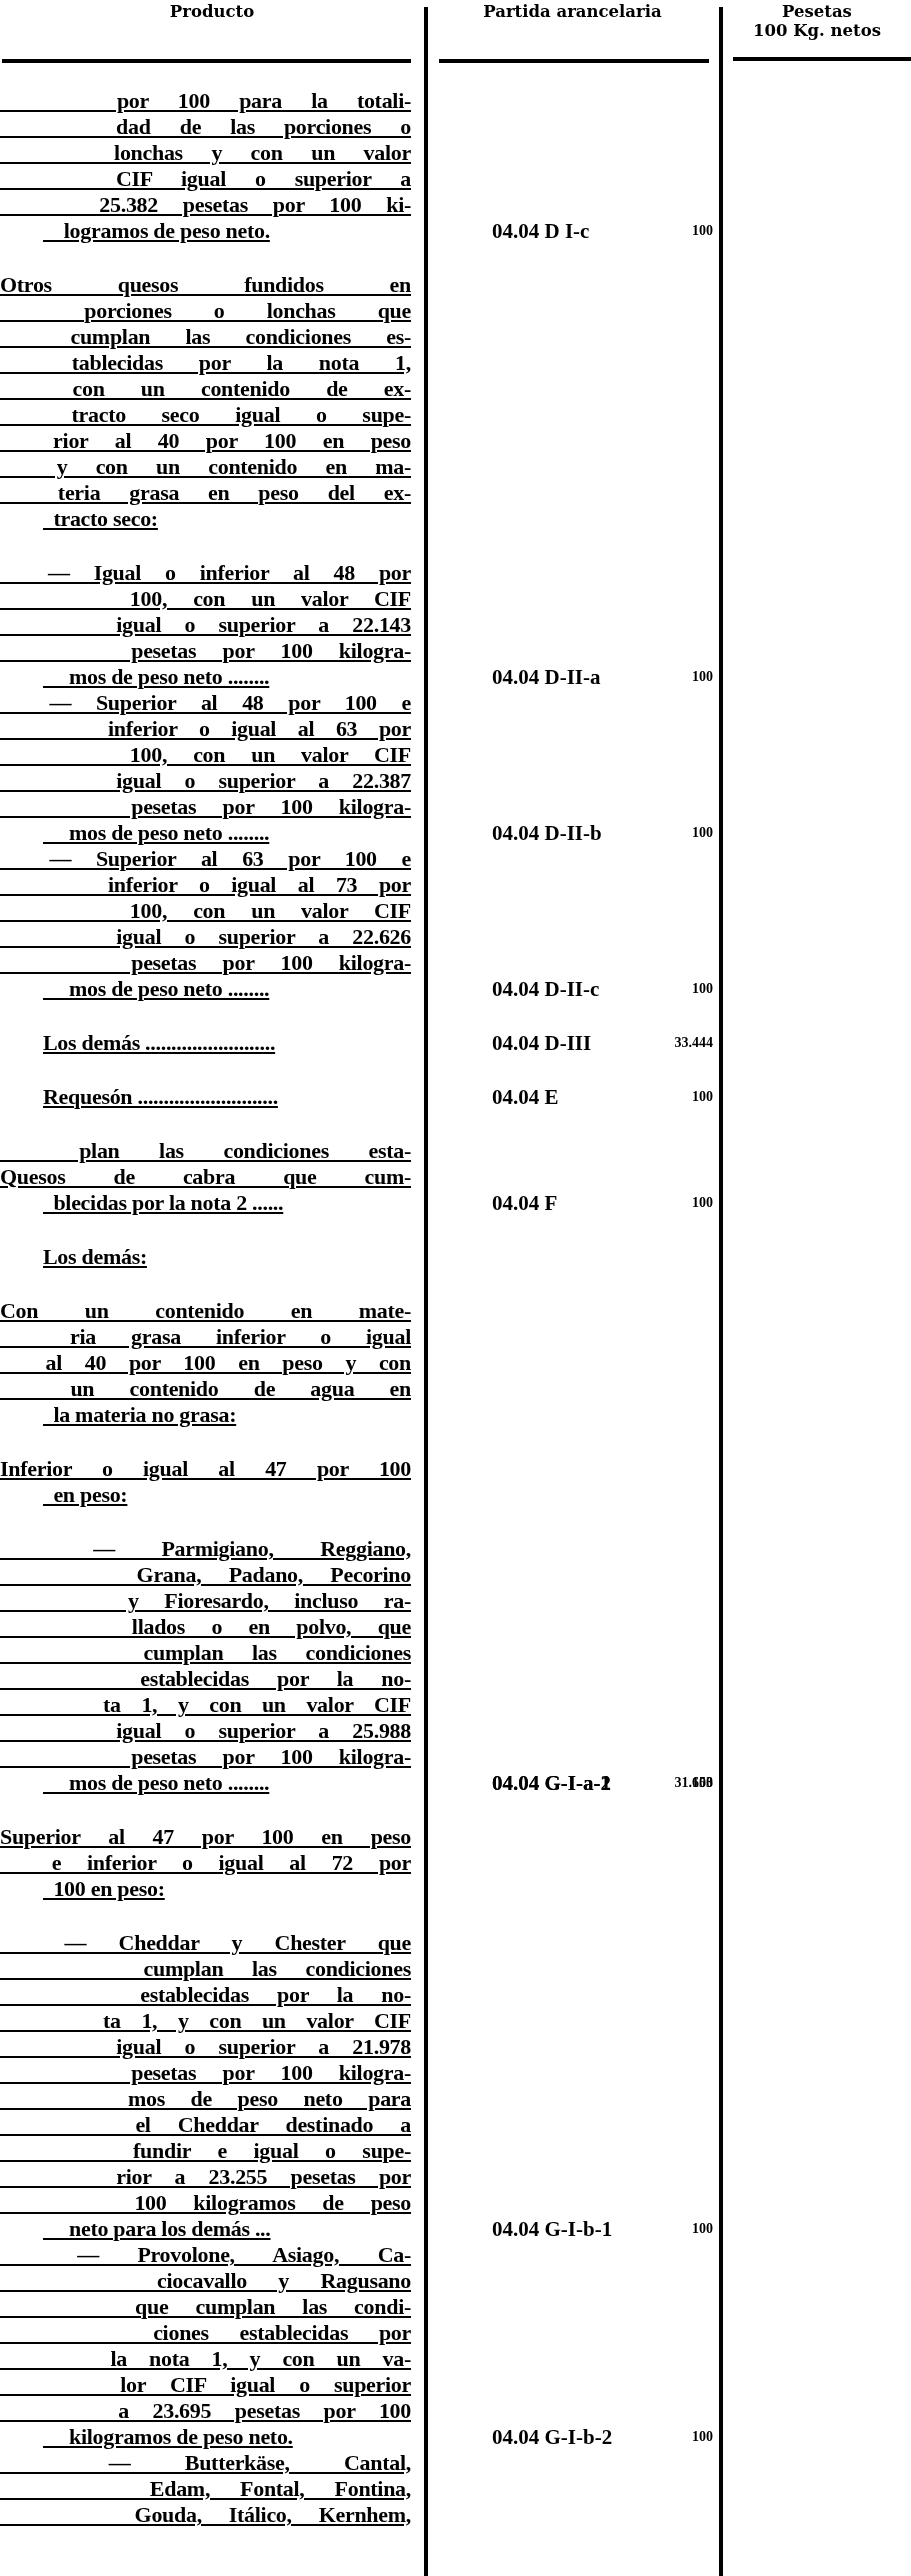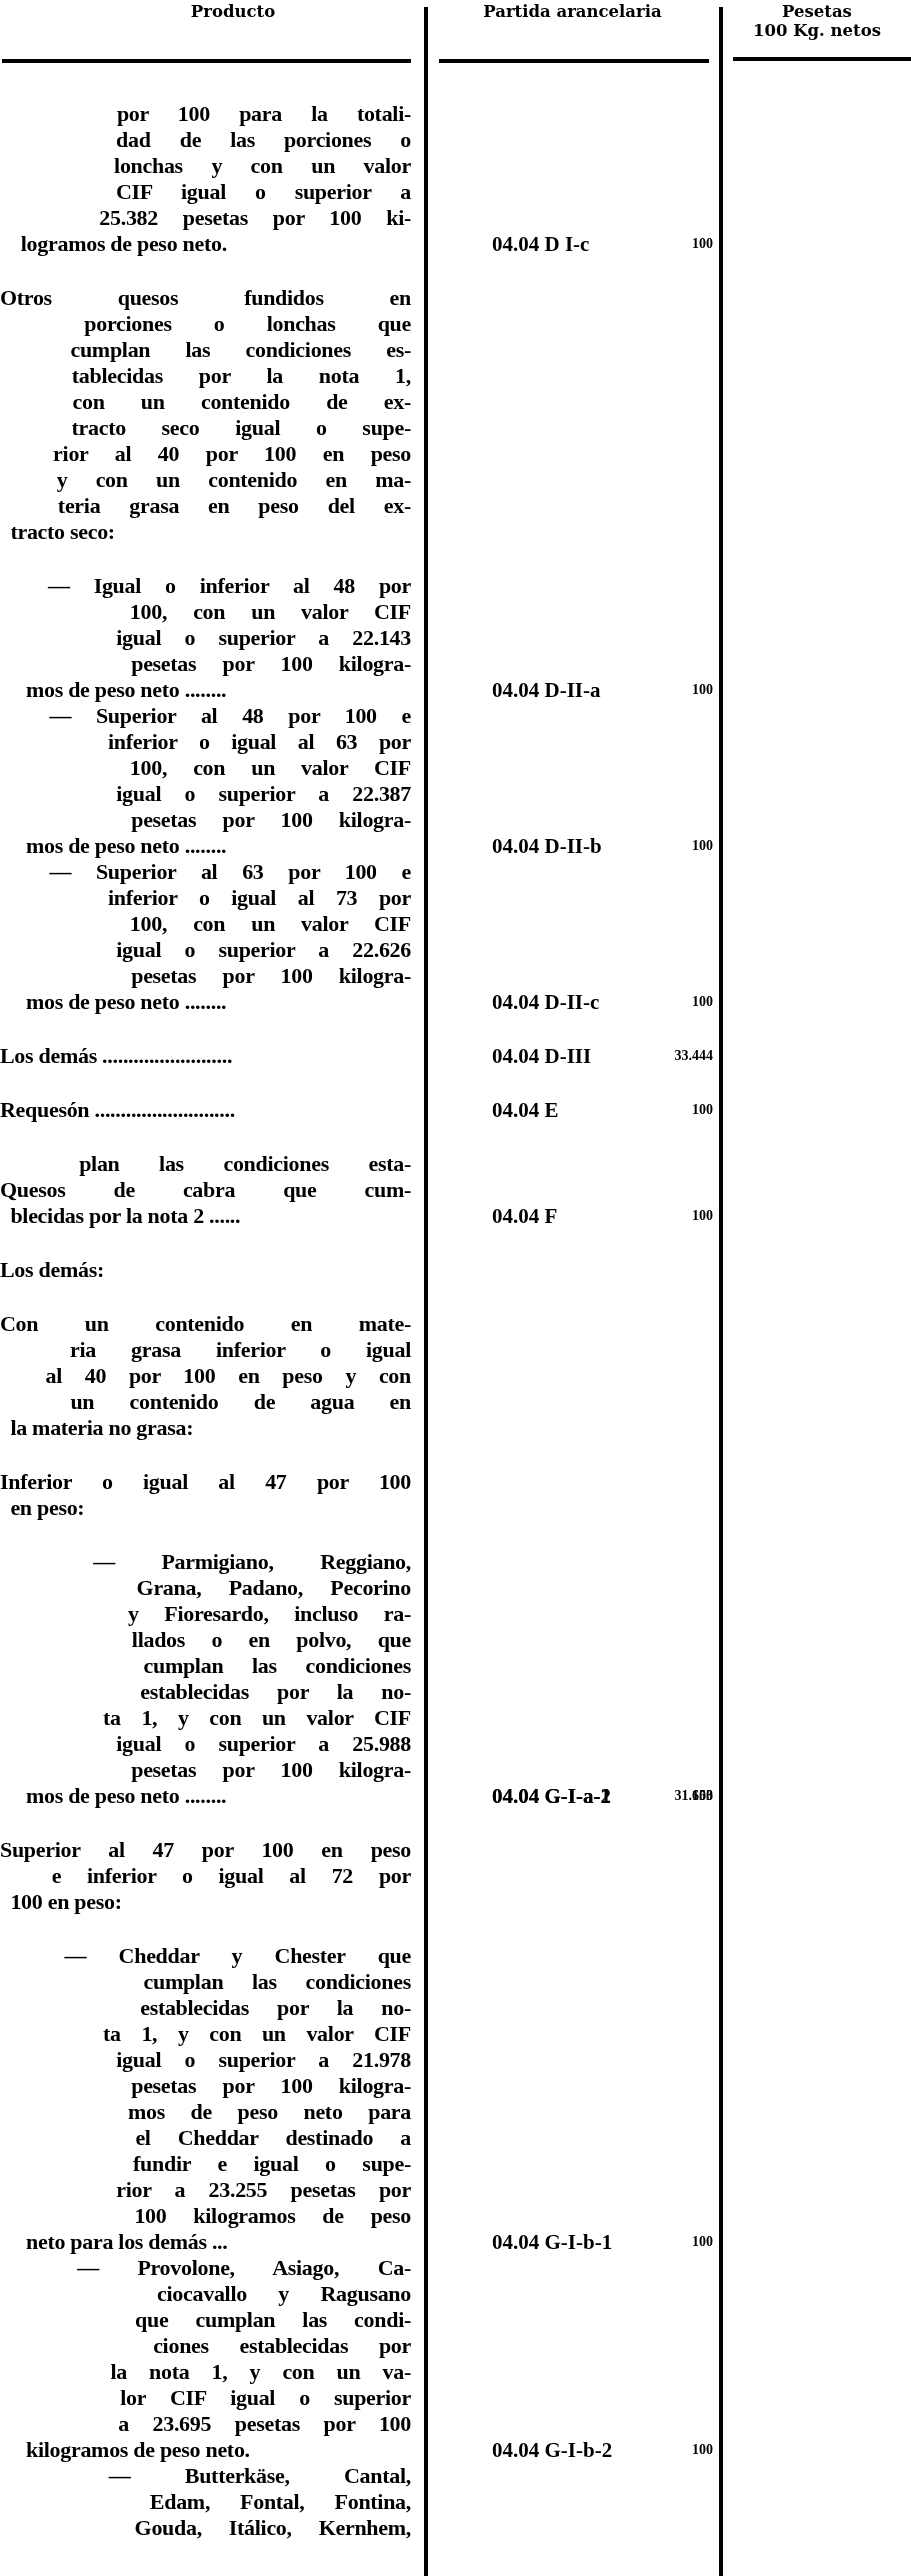--- a/index.html
+++ b/index.html
@@ -6,37 +6,37 @@
   body {
     width: 912px; height: 2576px; overflow: hidden; position: relative;
     font-family: "DejaVu Serif", "Liberation Serif", serif;
     color: #000;
   }
   .vrule { position: absolute; top: 7px; bottom: 0; width: 3.5px; background: #000; }
   .vrule.r1 { left: 424px; }
   .vrule.r2 { left: 719px; }
   .head { position: absolute; top: 0; height: 70px; left: 0; right: 0; }
   .h-cell { position: absolute; text-align: center; font-family: "DejaVu Serif", serif; font-weight: bold; font-size: 16.5px; line-height: 19px; }
-  .h-prod { left: 0; width: 424px; top: 1.7px; padding-left: 21px; }
+  .h-prod { left: 0; width: 424px; top: 1.7px; }
   .h-part { left: 427px; width: 291px; top: 1.7px; }
   .h-pes  { left: 722px; width: 190px; top: 1.7px; }
   .hrule { position: absolute; height: 3.5px; background: #000; top: 59px; }
   .hr1 { left: 1.7px; width: 409px; }
   .hr2 { left: 439px; width: 270px; }
   .hr3 { left: 733px; width: 179px; top: 57px; }
 
-  .body { position: absolute; top: 101px; left: 0; width: 760px; }
+  .body { position: absolute; top: 88px; left: 0; width: 760px; text-decoration: underline; }
   .row { position: relative; display: flex; align-items: flex-end; }
   .prod {
     width: 411px; font-size: 22px; line-height: 26px; font-weight: bold;
     text-align: justify; text-align-last: left; letter-spacing: -0.3px;
     font-family: "Liberation Serif", "DejaVu Serif", serif;
   }
   .prod .ln { display: block; white-space: pre; text-align-last: justify; }
-  .prod .ln.last { text-align-last: left; }
+  .prod .ln.last { text-align-last: left; padding-left: 43px; }
   .code { position: absolute; left: 492px; bottom: 0; font-size: 21px; line-height: 26px; font-weight: bold; font-family: "Liberation Serif", serif; }
   .val  { position: absolute; right: 47px; bottom: 0; font-size: 14px; line-height: 26px; font-weight: bold; font-family: "Liberation Serif", serif; text-align: right; }
   .gap { height: 28px; }
 </style>
 </head>
 <body>
 
 <div class="head">
   <div class="h-cell h-prod">Producto</div>
   <div class="h-cell h-part">Partida arancelaria</div>

